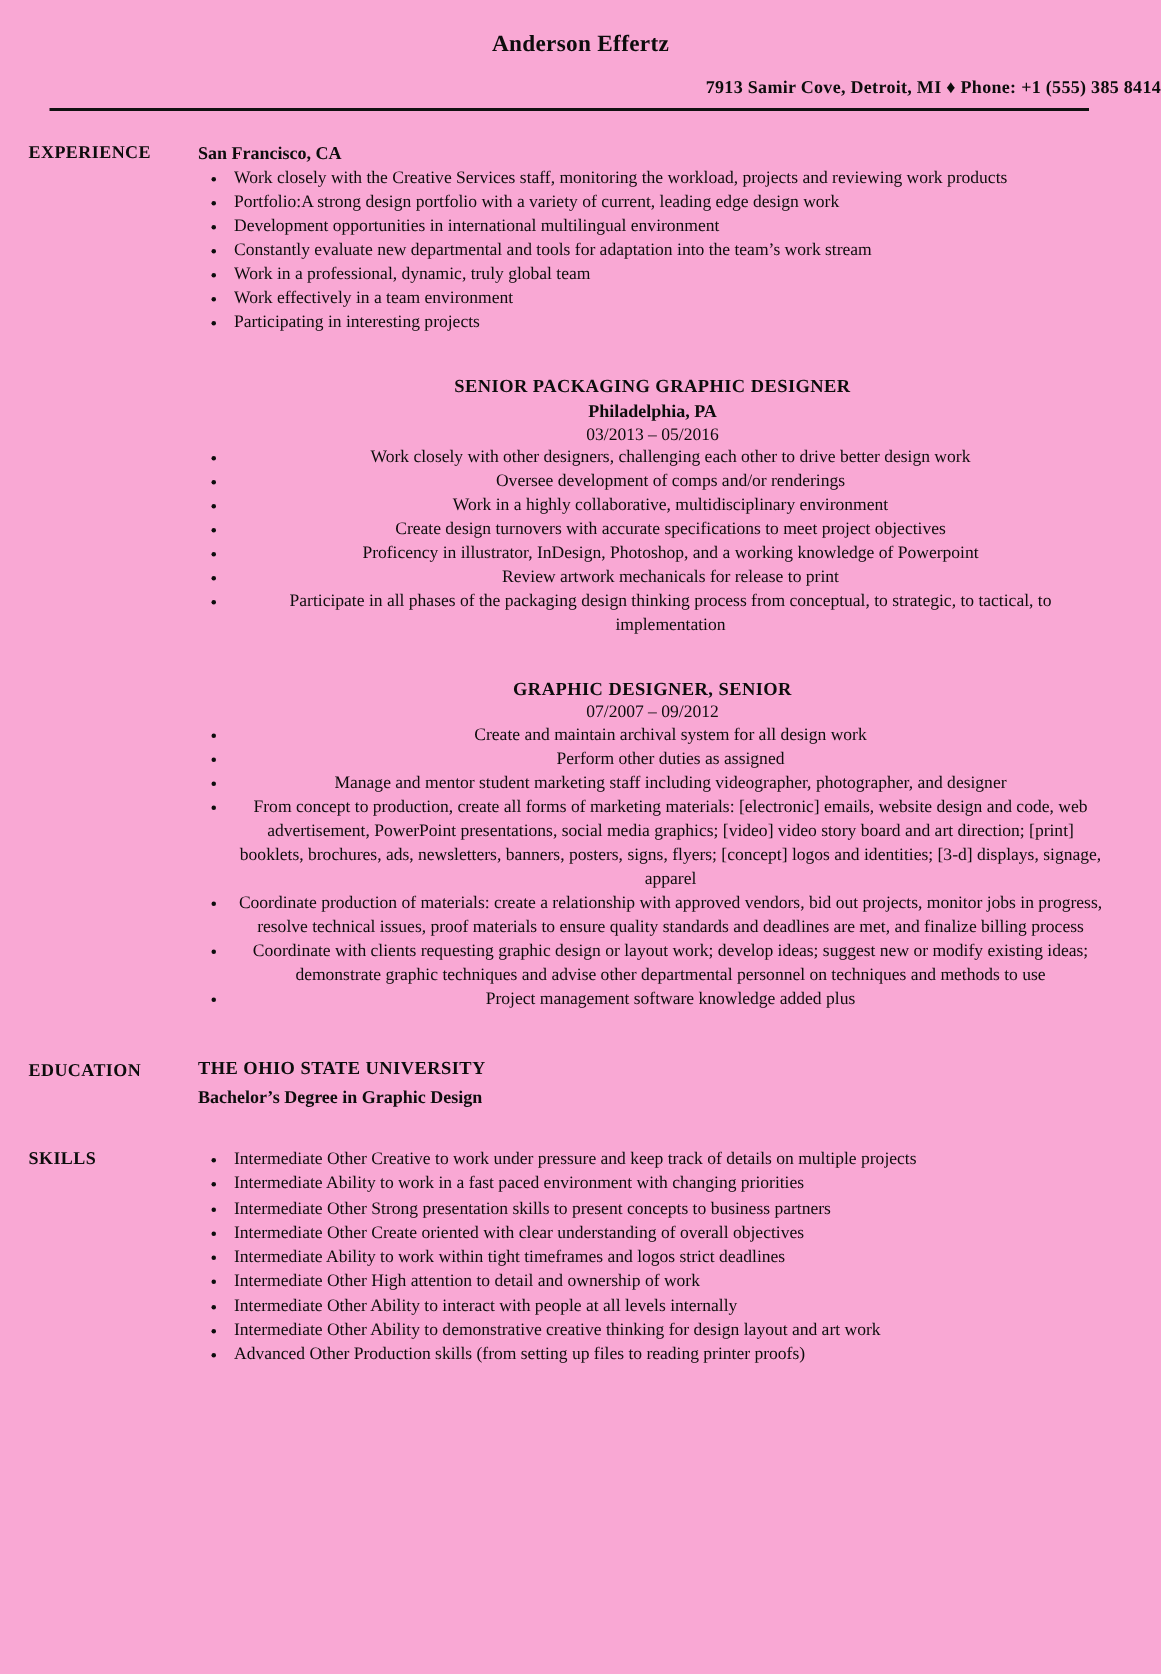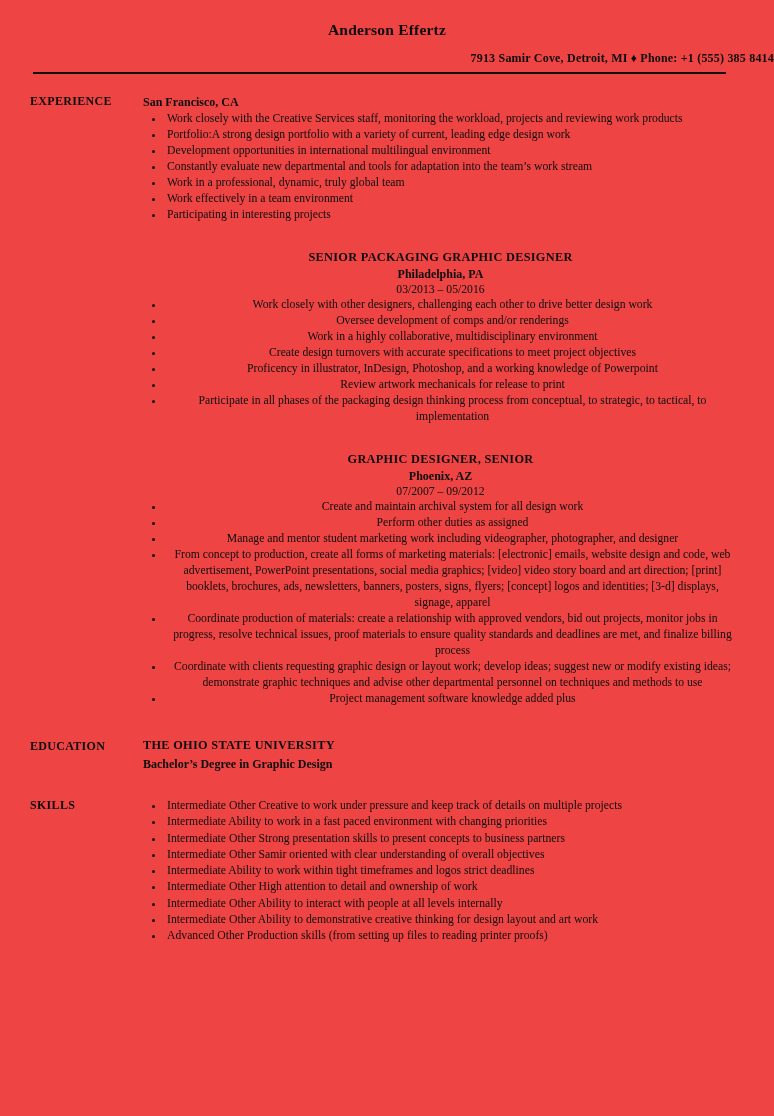--- a/index.html
+++ b/index.html
@@ -2,36 +2,36 @@
 <html><head>
 <meta charset="utf-8">
 <style>
   * { margin: 0; padding: 0; box-sizing: border-box; }
   html, body { background: #ffffff; }
   body { font-family: "Liberation Serif", "DejaVu Serif", serif; color: #0d0d0d; }
 
   .page {
     width: 774px;
     height: 1116px;
-    background: #ef4444;
+    background: #f9a8d4;
     overflow: hidden;
     position: relative;
   }
 
   
   .header { text-align: center; padding-top: 21px; }
   .name { font-size: 15.5px; font-weight: bold; letter-spacing: 0.2px; }
   .contact { font-size: 12px; font-weight: bold; margin-top: 12px; letter-spacing: 0.2px; text-align: right; }
   .rule { height: 2px; background: #111111; margin: 6px 48px 0 33px; }
 
   
   .row {
     display: grid;
     grid-template-columns: 113px 1fr;
-    padding-left: 30px;
+    padding-left: 19px;
     padding-right: 36px;
     font-family: Liberation Serif, serif;
   }
   .row-experience { margin-top: 19px; }
   .row-education  { margin-top: 31px; }
   .row-skills     { margin-top: 25px; }
 
   .section-label {
     font-size: 12px;
     font-weight: bold;
@@ -101,26 +101,25 @@
           <li>Work in a highly collaborative, multidisciplinary environment</li>
           <li>Create design turnovers with accurate specifications to meet project objectives</li>
           <li>Proficency in illustrator, InDesign, Photoshop, and a working knowledge of Powerpoint</li>
           <li>Review artwork mechanicals for release to print</li>
           <li>Participate in all phases of the packaging design thinking process from conceptual, to strategic, to tactical, to implementation</li>
         </ul>
       </div>
 
       <div class="job">
         <div class="job-title">GRAPHIC DESIGNER, SENIOR</div>
-        <div class="job-location">Phoenix, AZ</div>
         <div class="job-dates">07/2007 – 09/2012</div>
         <ul class="bullets">
           <li>Create and maintain archival system for all design work</li>
           <li>Perform other duties as assigned</li>
-          <li>Manage and mentor student marketing work including videographer, photographer, and designer</li>
+          <li>Manage and mentor student marketing staff including videographer, photographer, and designer</li>
           <li>From concept to production, create all forms of marketing materials: [electronic] emails, website design and code, web advertisement, PowerPoint presentations, social media graphics; [video] video story board and art direction; [print] booklets, brochures, ads, newsletters, banners, posters, signs, flyers; [concept] logos and identities; [3-d] displays, signage, apparel</li>
           <li>Coordinate production of materials: create a relationship with approved vendors, bid out projects, monitor jobs in progress, resolve technical issues, proof materials to ensure quality standards and deadlines are met, and finalize billing process</li>
           <li>Coordinate with clients requesting graphic design or layout work; develop ideas; suggest new or modify existing ideas; demonstrate graphic techniques and advise other departmental personnel on techniques and methods to use</li>
           <li>Project management software knowledge added plus</li>
         </ul>
       </div>
 
     </div>
   </div>
 
@@ -132,21 +131,21 @@
     </div>
   </div>
 
   <div class="row row-skills skills">
     <div class="section-label">SKILLS</div>
     <div class="section-content">
       <ul class="bullets">
         <li>Intermediate Other Creative to work under pressure and keep track of details on multiple projects</li>
         <li>Intermediate Ability to work in a fast paced environment with changing priorities</li>
         <li>Intermediate Other Strong presentation skills to present concepts to business partners</li>
-        <li>Intermediate Other Samir oriented with clear understanding of overall objectives</li>
+        <li>Intermediate Other Create oriented with clear understanding of overall objectives</li>
         <li>Intermediate Ability to work within tight timeframes and logos strict deadlines</li>
         <li>Intermediate Other High attention to detail and ownership of work</li>
         <li>Intermediate Other Ability to interact with people at all levels internally</li>
         <li>Intermediate Other Ability to demonstrative creative thinking for design layout and art work</li>
         <li>Advanced Other Production skills (from setting up files to reading printer proofs)</li>
       </ul>
     </div>
   </div>
 
 </div>

